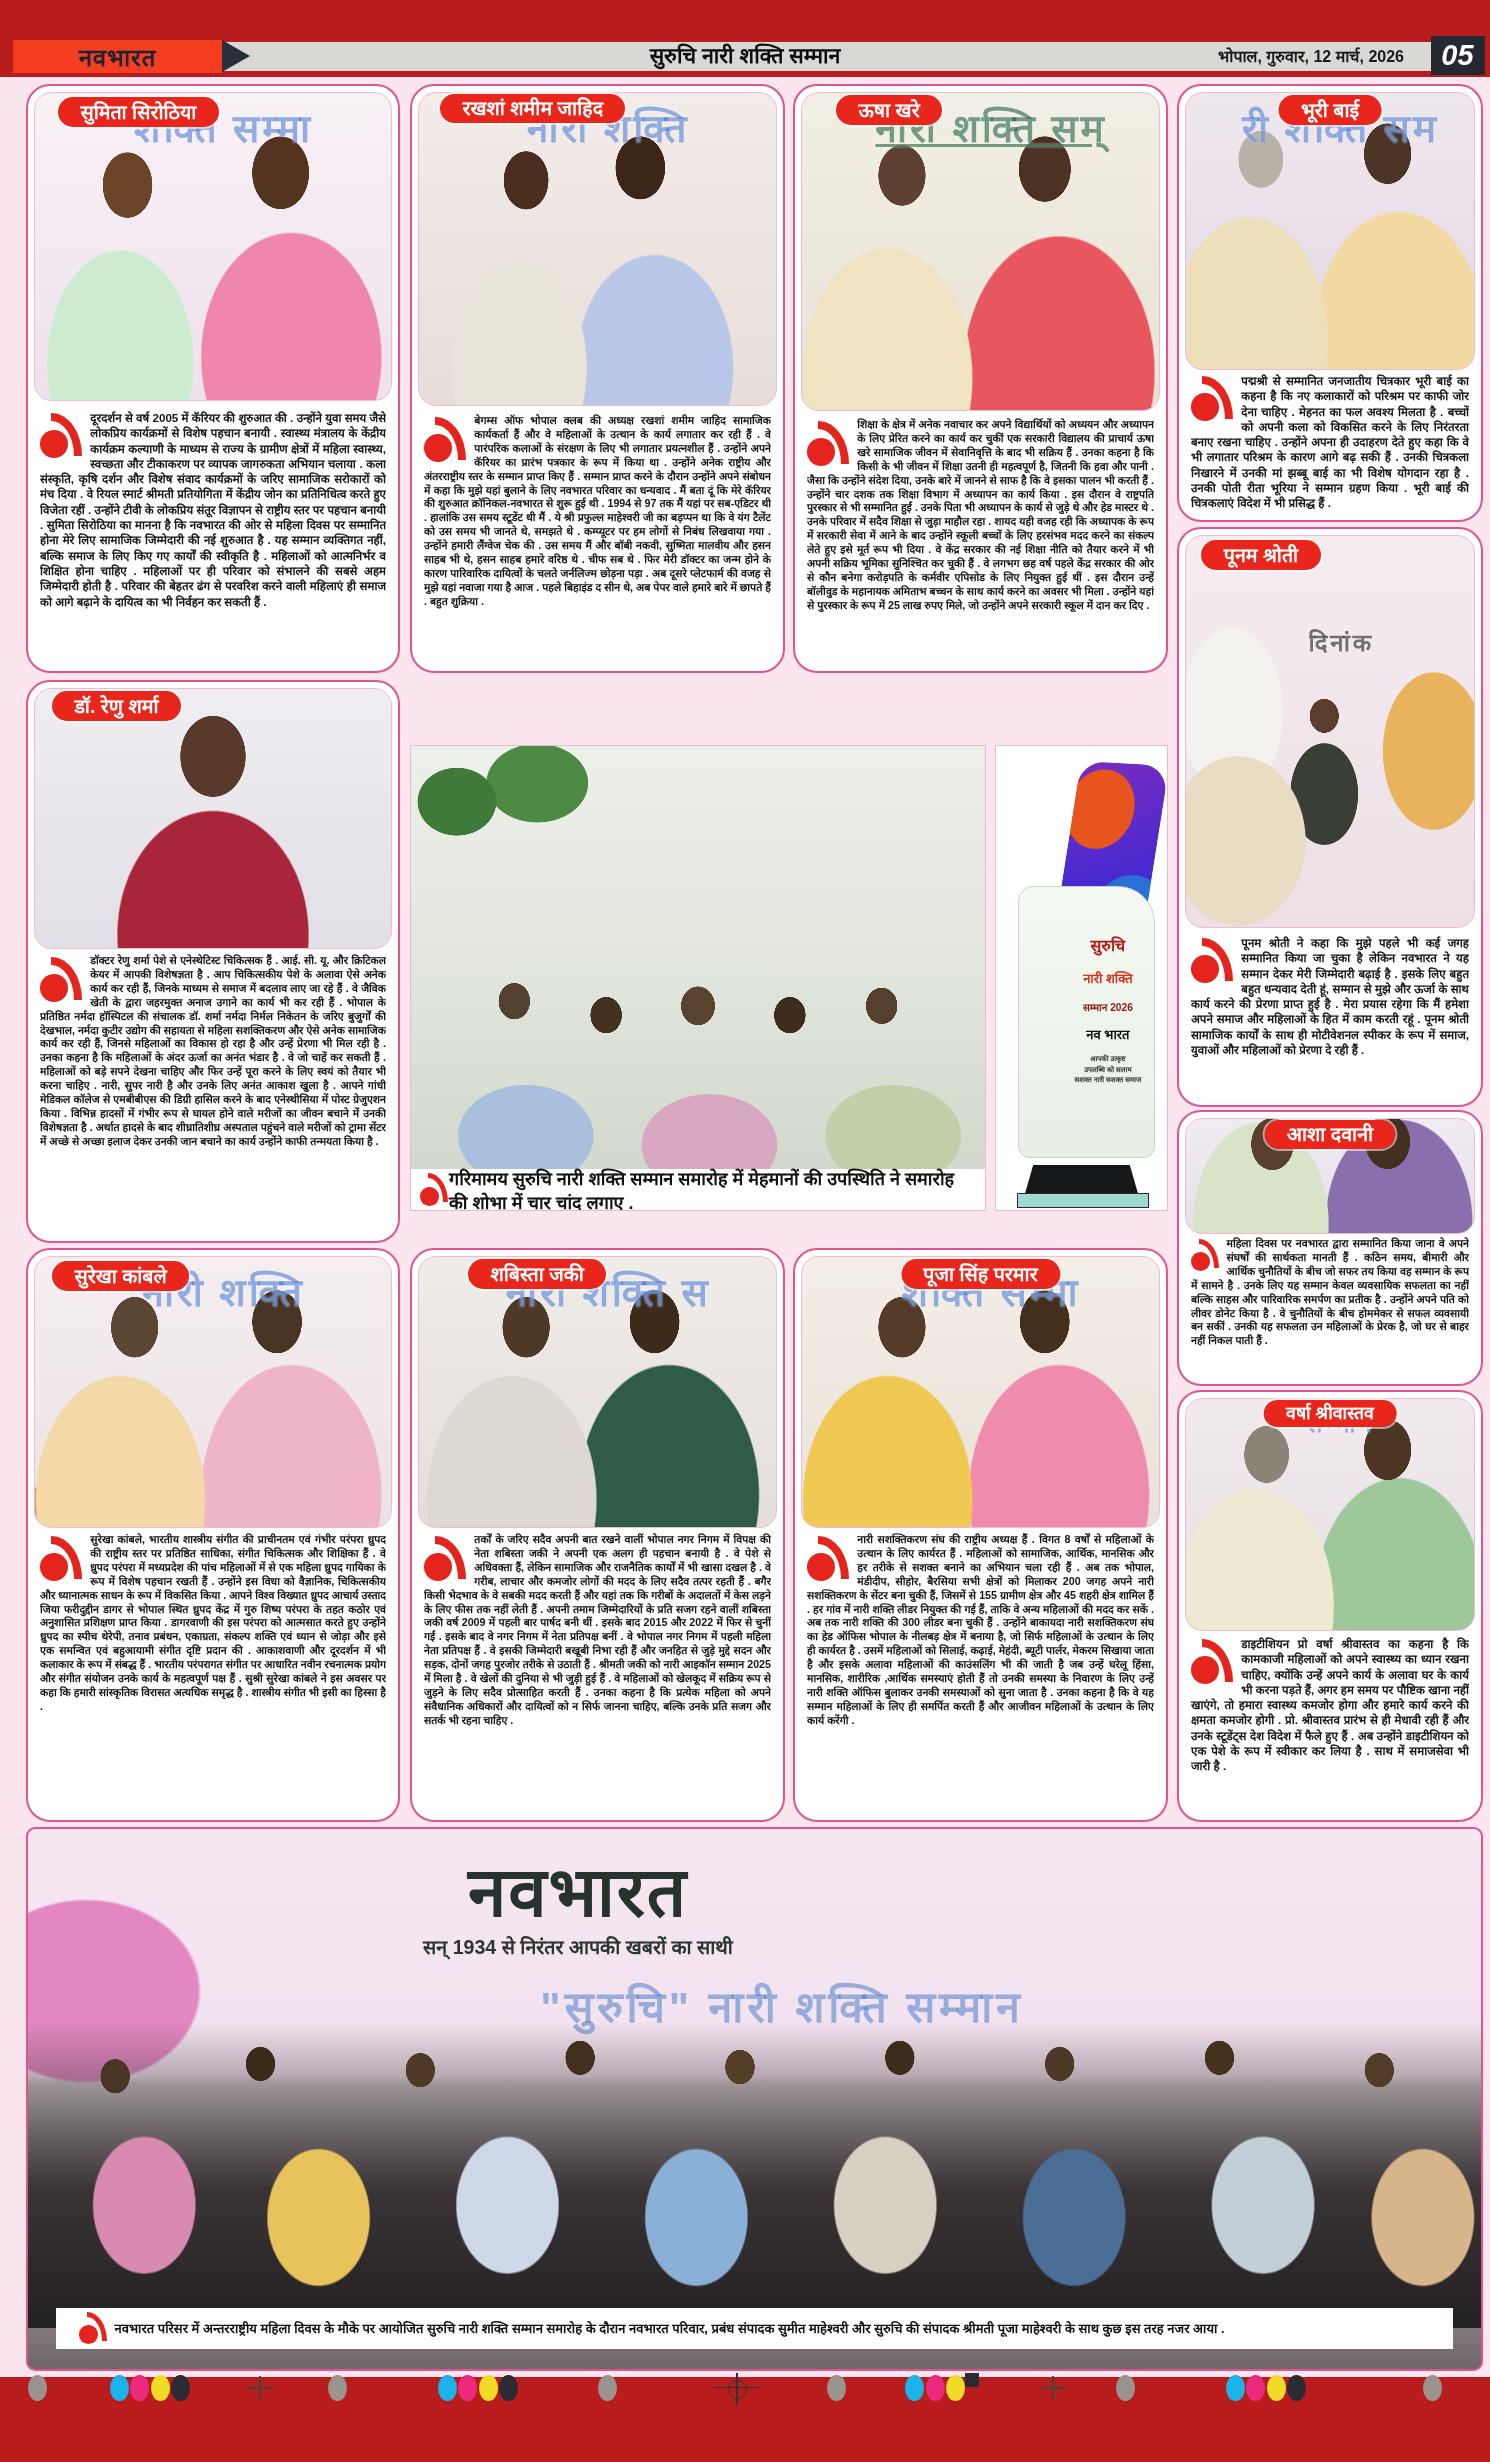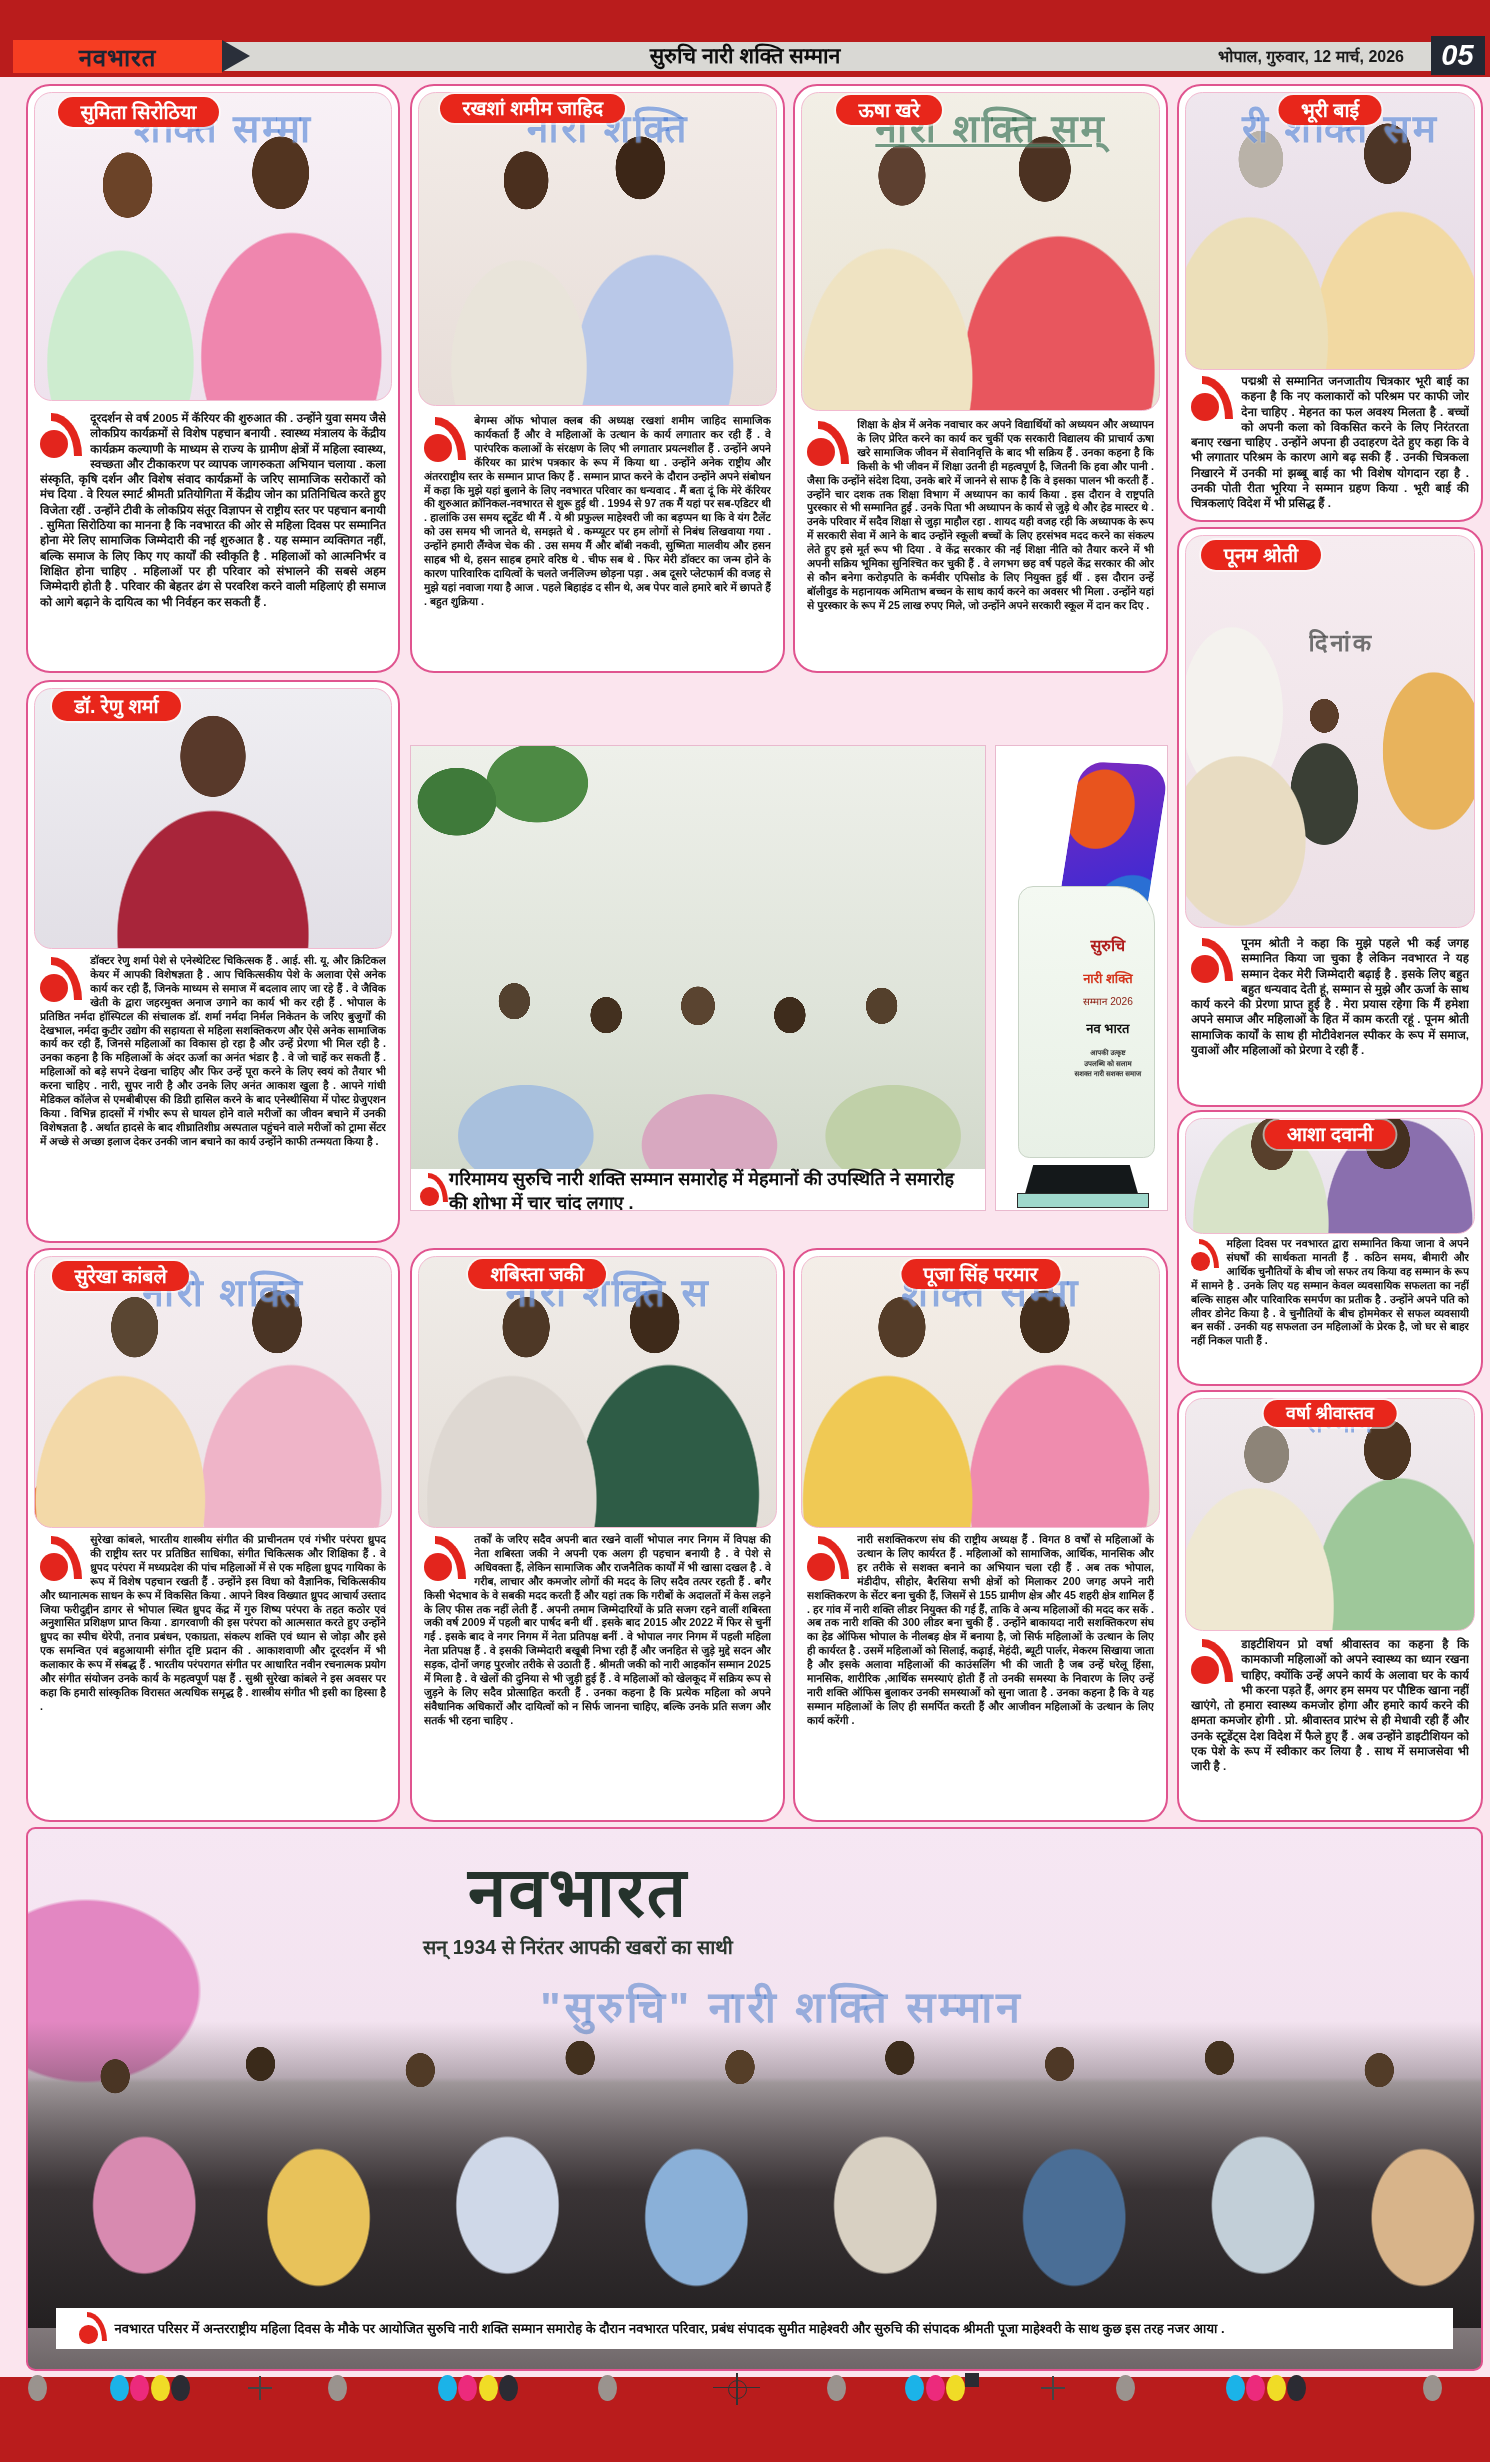--- a/index.html
+++ b/index.html
@@ -121,21 +121,21 @@
   .trophy-box{position:absolute;left:995px;top:745px;width:171px;height:464px;background:#ffffff;border:1.9px solid #e9b9ce;overflow:hidden;}
   .blade{position:absolute;left:54px;top:17px;width:89px;height:391px;border-radius:24px 28px 20.5px 24px;transform:skewX(-6deg) rotate(3deg);background:
     radial-gradient(56px 65px at 30% 12%, #e8541e 60%, transparent 62%),
     radial-gradient(65px 75px at 80% 40%, #2a6fd4 60%, transparent 62%),
     radial-gradient(56px 75px at 30% 65%, #d42a8a 60%, transparent 62%),
     radial-gradient(56px 65px at 70% 85%, #e87a1e 60%, transparent 62%),
     linear-gradient(160deg,#7a2ac0 0%,#3a2ad4 40%,#a02ac0 75%,#4a2a9a 100%);}
   .plate{position:absolute;left:22.4px;top:140px;width:93px;height:270px;border-radius:15px 37px 11.2px 11.2px;background:linear-gradient(180deg,#f4f9f2 0%,#e8f0e6 100%);border:0.9px solid #c8d4c6;text-align:center;padding-left:42px;}
   .plate .t1{margin-top:47px;font-size:16px;font-weight:bold;color:#b01c1c;}
   .plate .t2{margin-top:13px;font-size:13px;font-weight:bold;color:#d4341c;}
-  .plate .t3{margin-top:7px;font-size:10.2px;font-weight:normal;color:#8a1c10;}
+  .plate .t3{margin-top:13px;font-size:10.2px;font-weight:bold;color:#8a1c10;}
   .plate .t4{margin-top:11.2px;font-size:13px;font-weight:bold;color:#111;}
   .plate .t5{margin-top:11.2px;font-size:7px;font-weight:bold;color:#333;line-height:1.5;}
   .tbase{position:absolute;left:28px;bottom:13px;width:115px;height:32px;background:#14181a;clip-path:polygon(8% 0,92% 0,100% 100%,0 100%);}
   .tglass{position:absolute;left:20.5px;bottom:1.9px;width:130px;height:13px;background:#9fd8cc;border:0.9px solid #2a2a2a;}
 
   
   .groupphoto{position:absolute;left:26px;top:1827px;width:1453px;height:540px;border:2.8px solid #e0548f;border-radius:9.3px;overflow:hidden;background:
     radial-gradient(186px 149px at 4% 30%, #e387c2 60%, transparent 62%),
     linear-gradient(180deg,#f6e7f3 0%,#f2e2ef 46%,#d8cfd2 47%,#b8aeb2 70%,#6e6668 100%);}
   .gp-masthead{position:absolute;left:0;width:708px;top:13px;text-align:center;font-size:69px;font-weight:800;color:#25332c;letter-spacing:1.9px;left:196px;}

